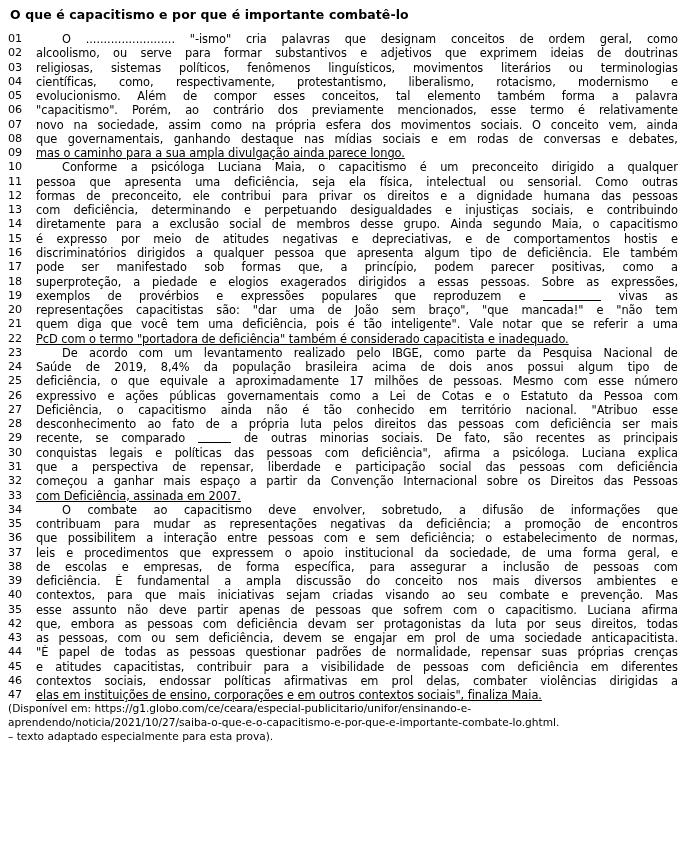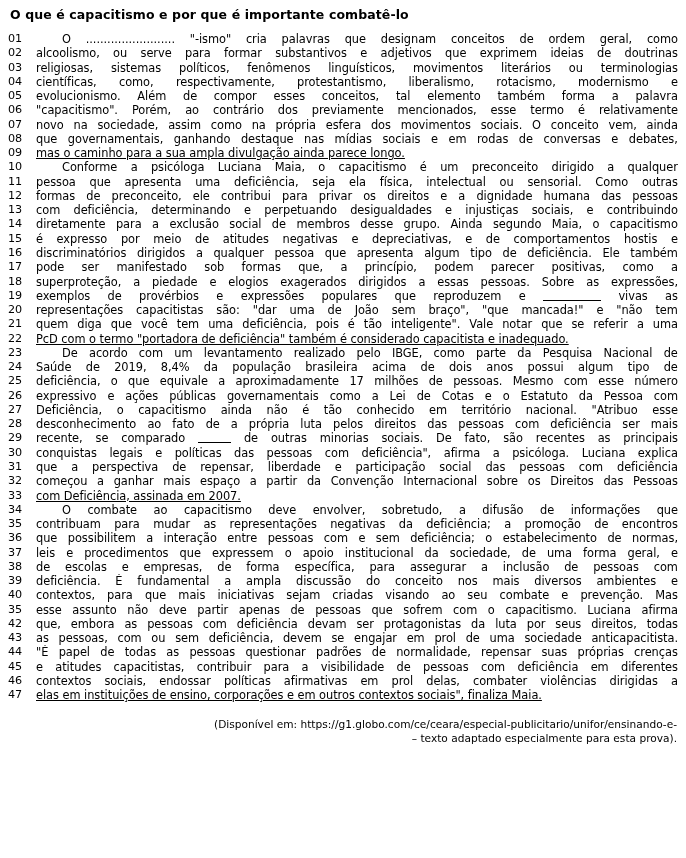--- a/index.html
+++ b/index.html
@@ -87,25 +87,25 @@
     height: 9px;
   }
   .blank-short {
     display: inline-block;
     width: 33px;
     border-bottom: 1.2px solid #000;
     vertical-align: -1px;
     height: 9px;
   }
   .source {
-    margin-top: 16px;
+    margin-top: 0;
     padding: 0 9px 0 8px;
     font-size: 10.6px;
     line-height: 13.6px;
-    text-align: right;
+    text-align: left;
   }
   .source div { white-space: nowrap; }
 </style>
 </head>
 <body>
 
 <div class="page">
 
   <h1 class="doc-title">O que é capacitismo e por que é importante combatê-lo</h1>
 
@@ -295,16 +295,17 @@
         <span class="line-text"><span class="just"><span>contextos</span><span>sociais,</span><span>endossar</span><span>políticas</span><span>afirmativas</span><span>em</span><span>prol</span><span>delas,</span><span>combater</span><span>violências</span><span>dirigidas</span><span>a</span></span></span>
       </div>
       <div class="line-row">
         <span class="line-no">47</span>
         <span class="line-text last">elas em instituições de ensino, corporações e em outros contextos sociais", finaliza Maia.</span>
       </div>
     </div>
 
   <div class="source">
     <div>(Disponível em: https://g1.globo.com/ce/ceara/especial-publicitario/unifor/ensinando-e-</div>
+    <div>aprendendo/noticia/2021/10/27/saiba-o-que-e-o-capacitismo-e-por-que-e-importante-combate-lo.ghtml.</div>
     <div>– texto adaptado especialmente para esta prova).</div>
   </div>
 
 </div>
 
 </body></html>

